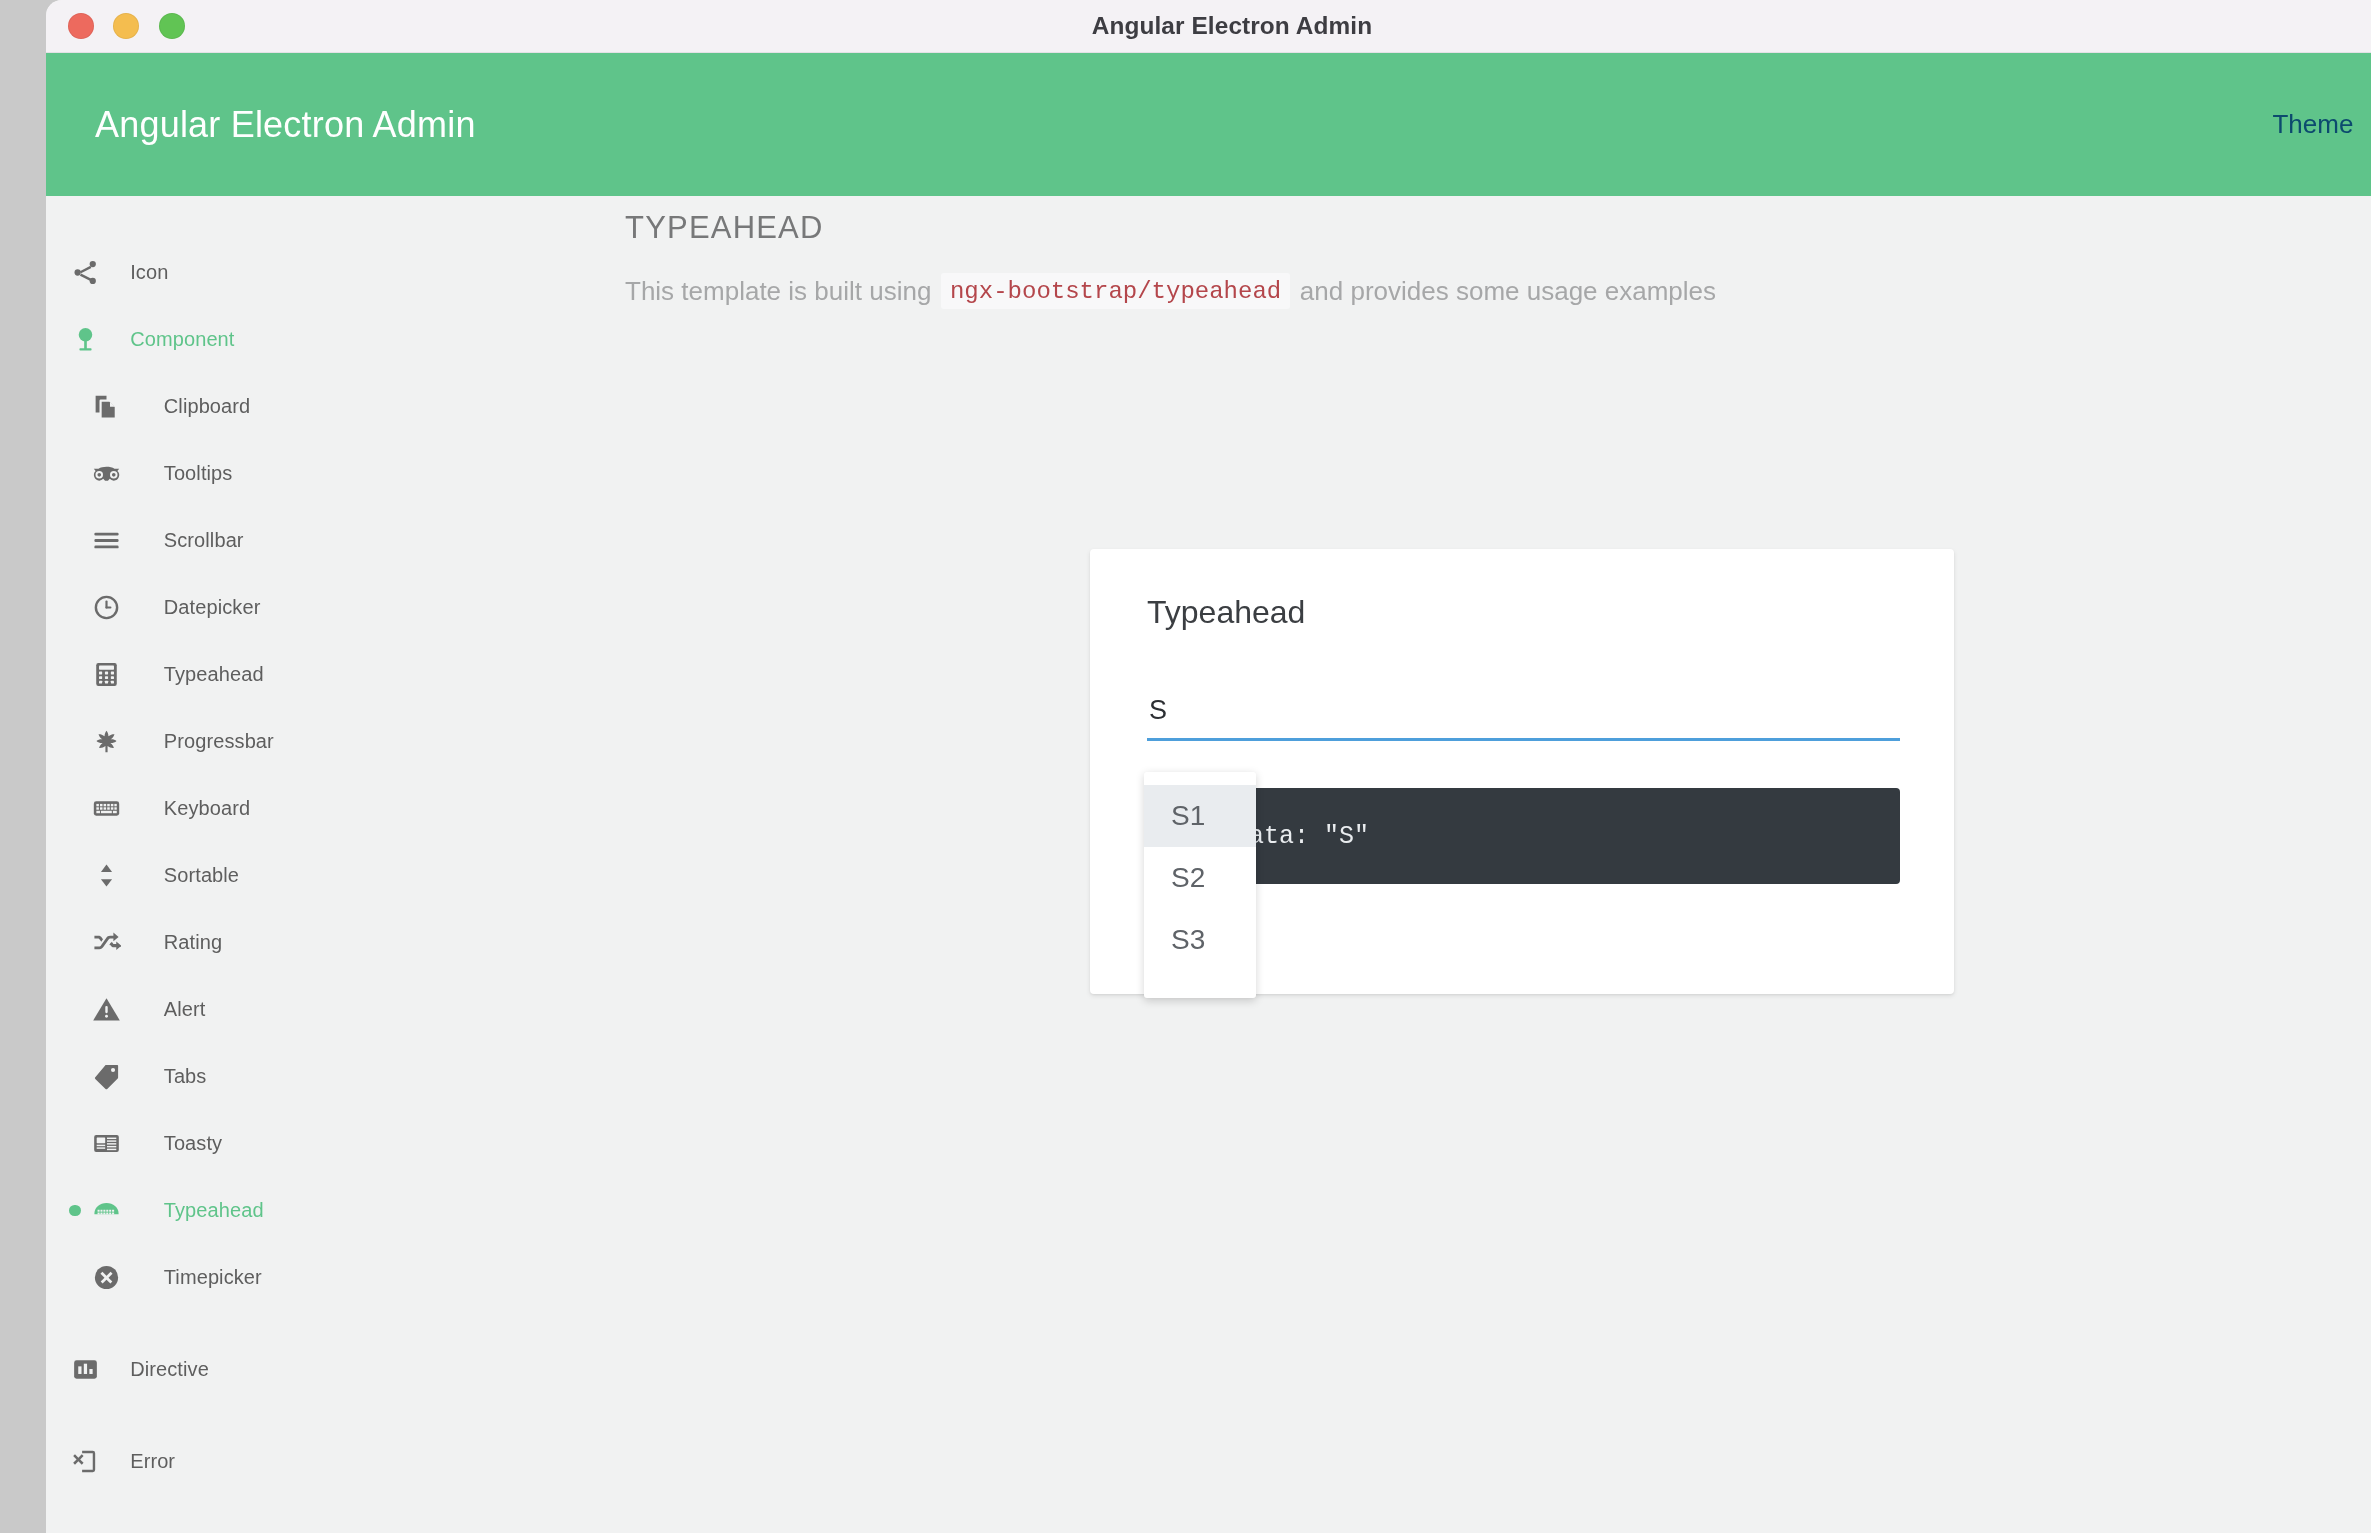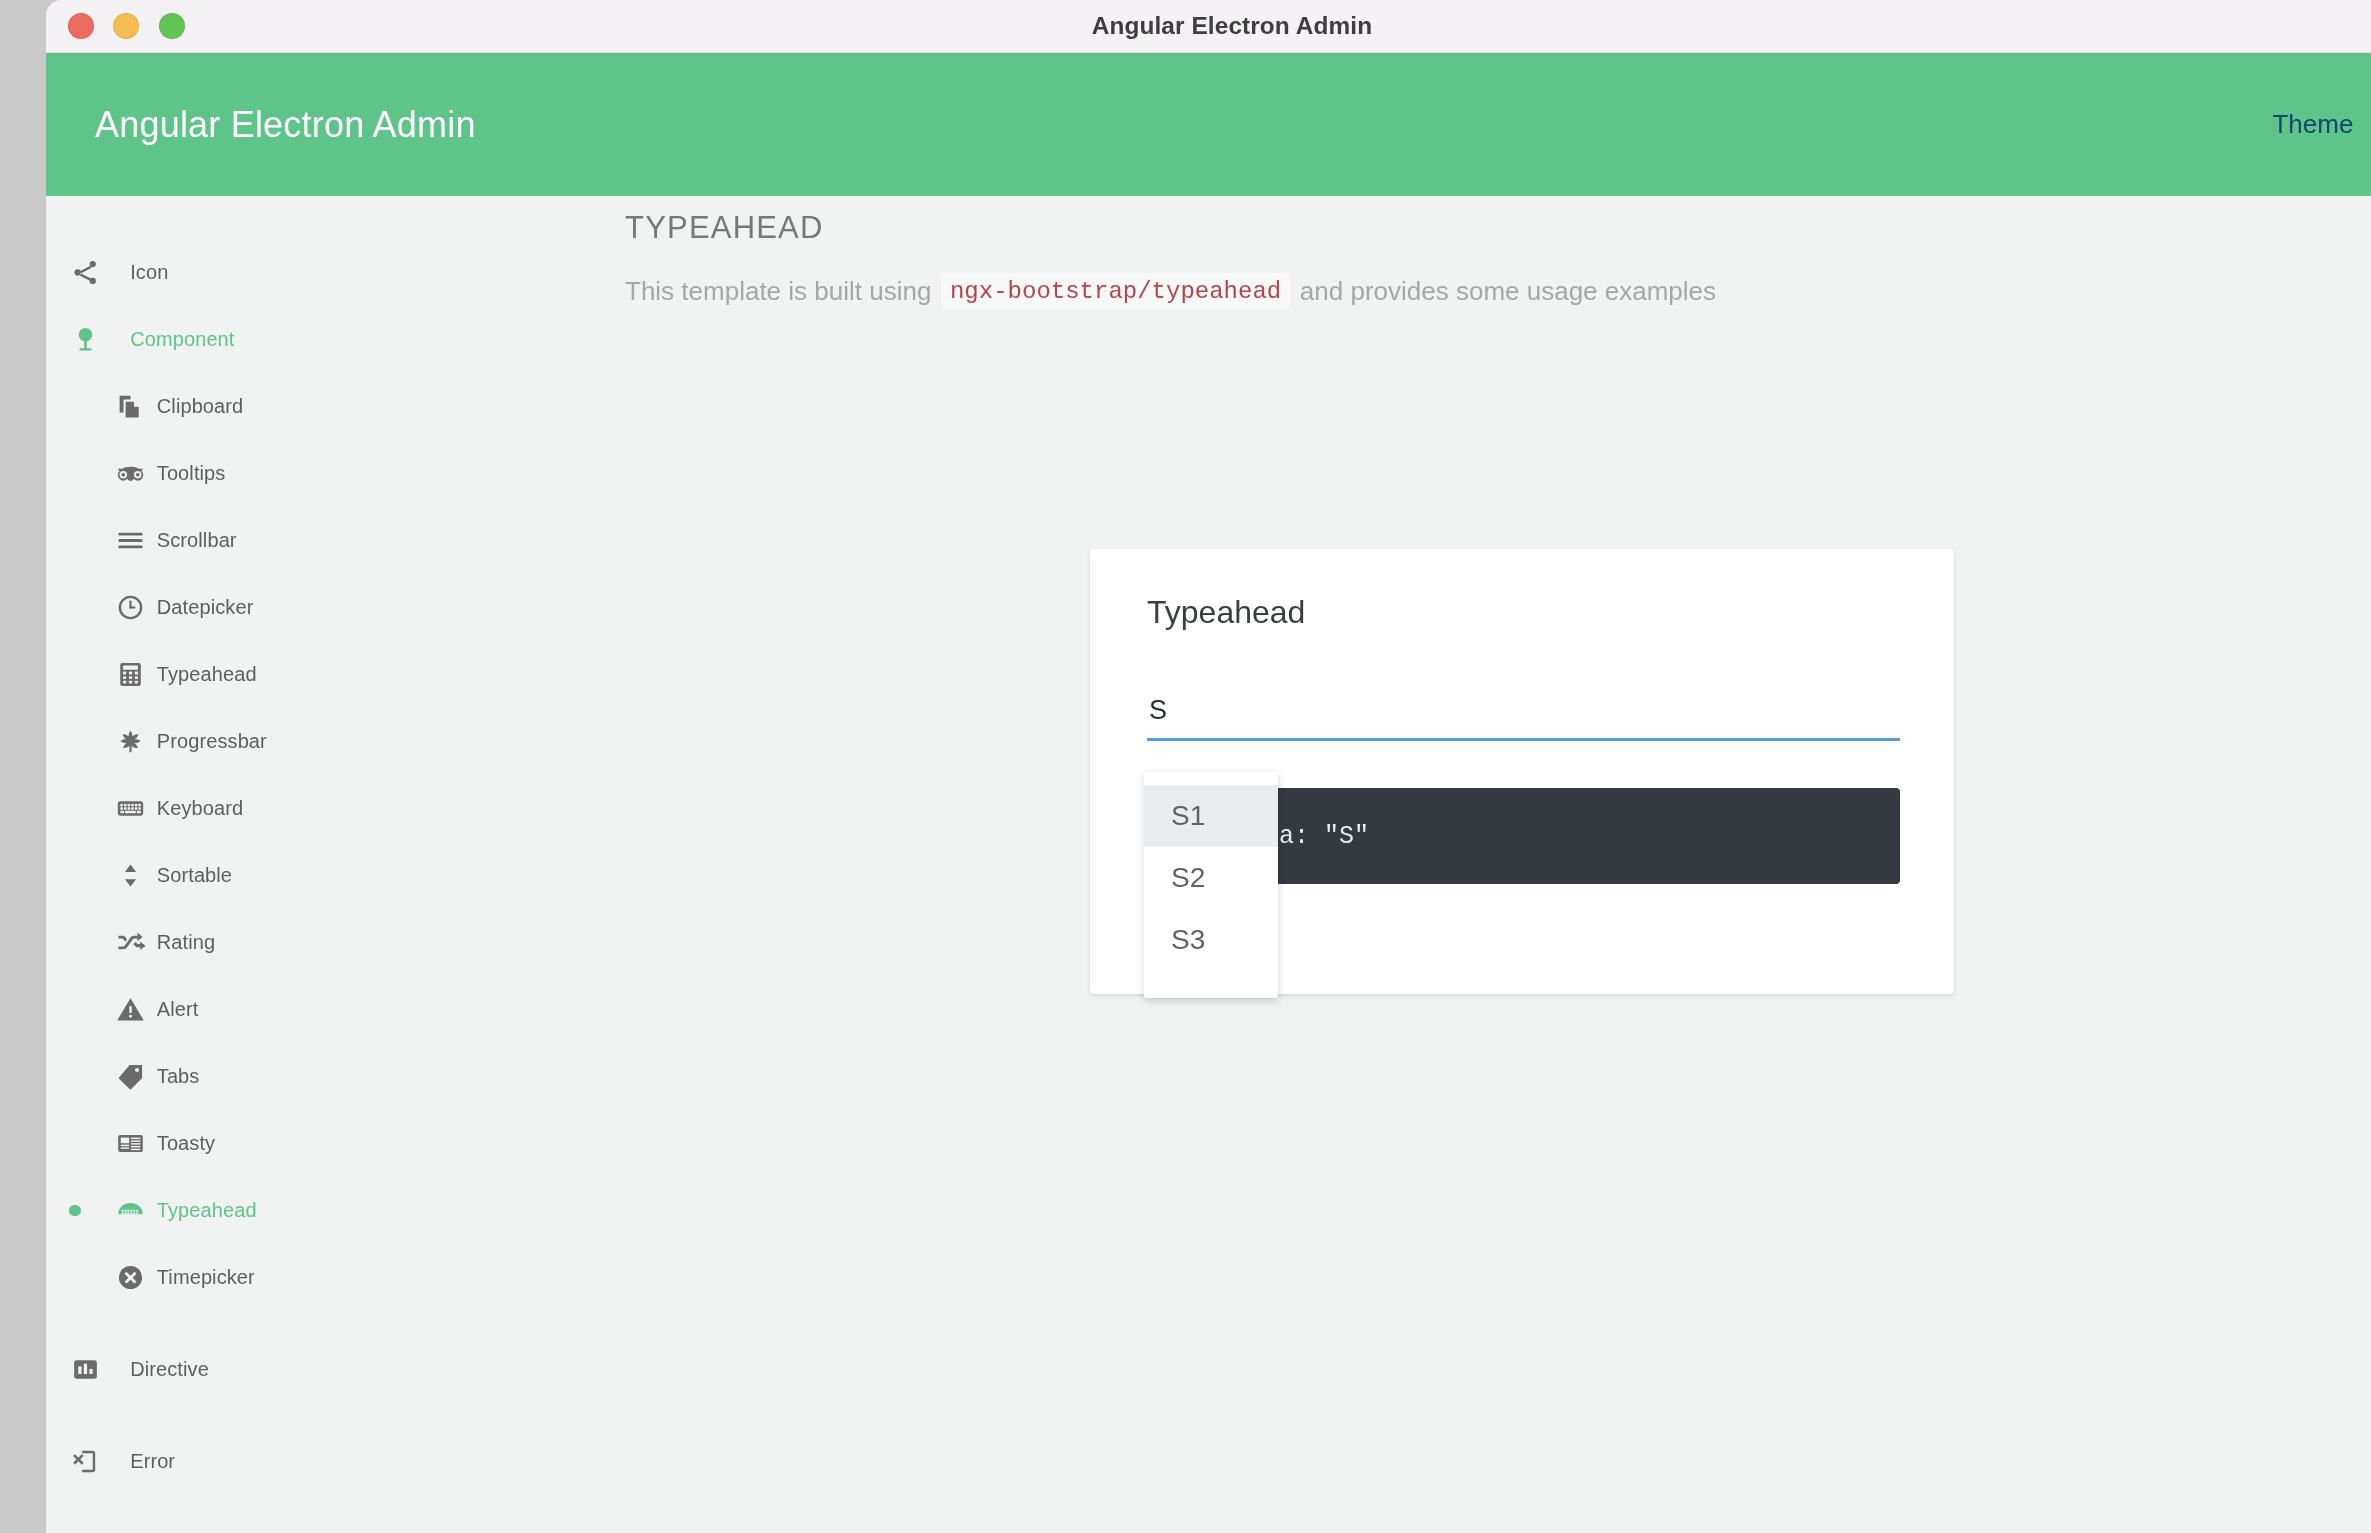--- a/index.html
+++ b/index.html
@@ -118,22 +118,23 @@
   .nav-item .lbl {
     font-size: 20px;
     color: #5e5e5e;
     letter-spacing: 0.1px;
     white-space: nowrap;
   }
   .nav-item.top-level .lbl { padding-left: 19.5px; }
 
   
   .nav-item.sub {
-    padding-left: 70px;
+    padding-left: 46px;
     height: 67px;
+    gap: 31px;
   }
   .nav-item.sub .ico {
     width: 33px;
     flex: 0 0 33px;
     justify-content: flex-start;
     font-size: 24.4px;
   }
   .nav-item.sub .lbl { padding-left: 7.8px; }
 
   .nav-item.active .lbl { color: #5fc48a; text-align: center; }
@@ -242,21 +243,21 @@
     padding-left: 27px;
     white-space: pre;
     overflow: hidden;
   }
 
   
   .ta-dropdown {
     position: absolute;
     left: 581px;
     top: 576px;
-    width: 134px;
+    width: 112px;
     background: #ffffff;
     border-radius: 2.9px;
     box-shadow: 0 2.9px 8.8px rgba(0,0,0,.17);
     padding: 12.7px 0 27px 0;
     z-index: 30;
   }
   .ta-option {
     height: 62px;
     display: flex;
     align-items: center;

